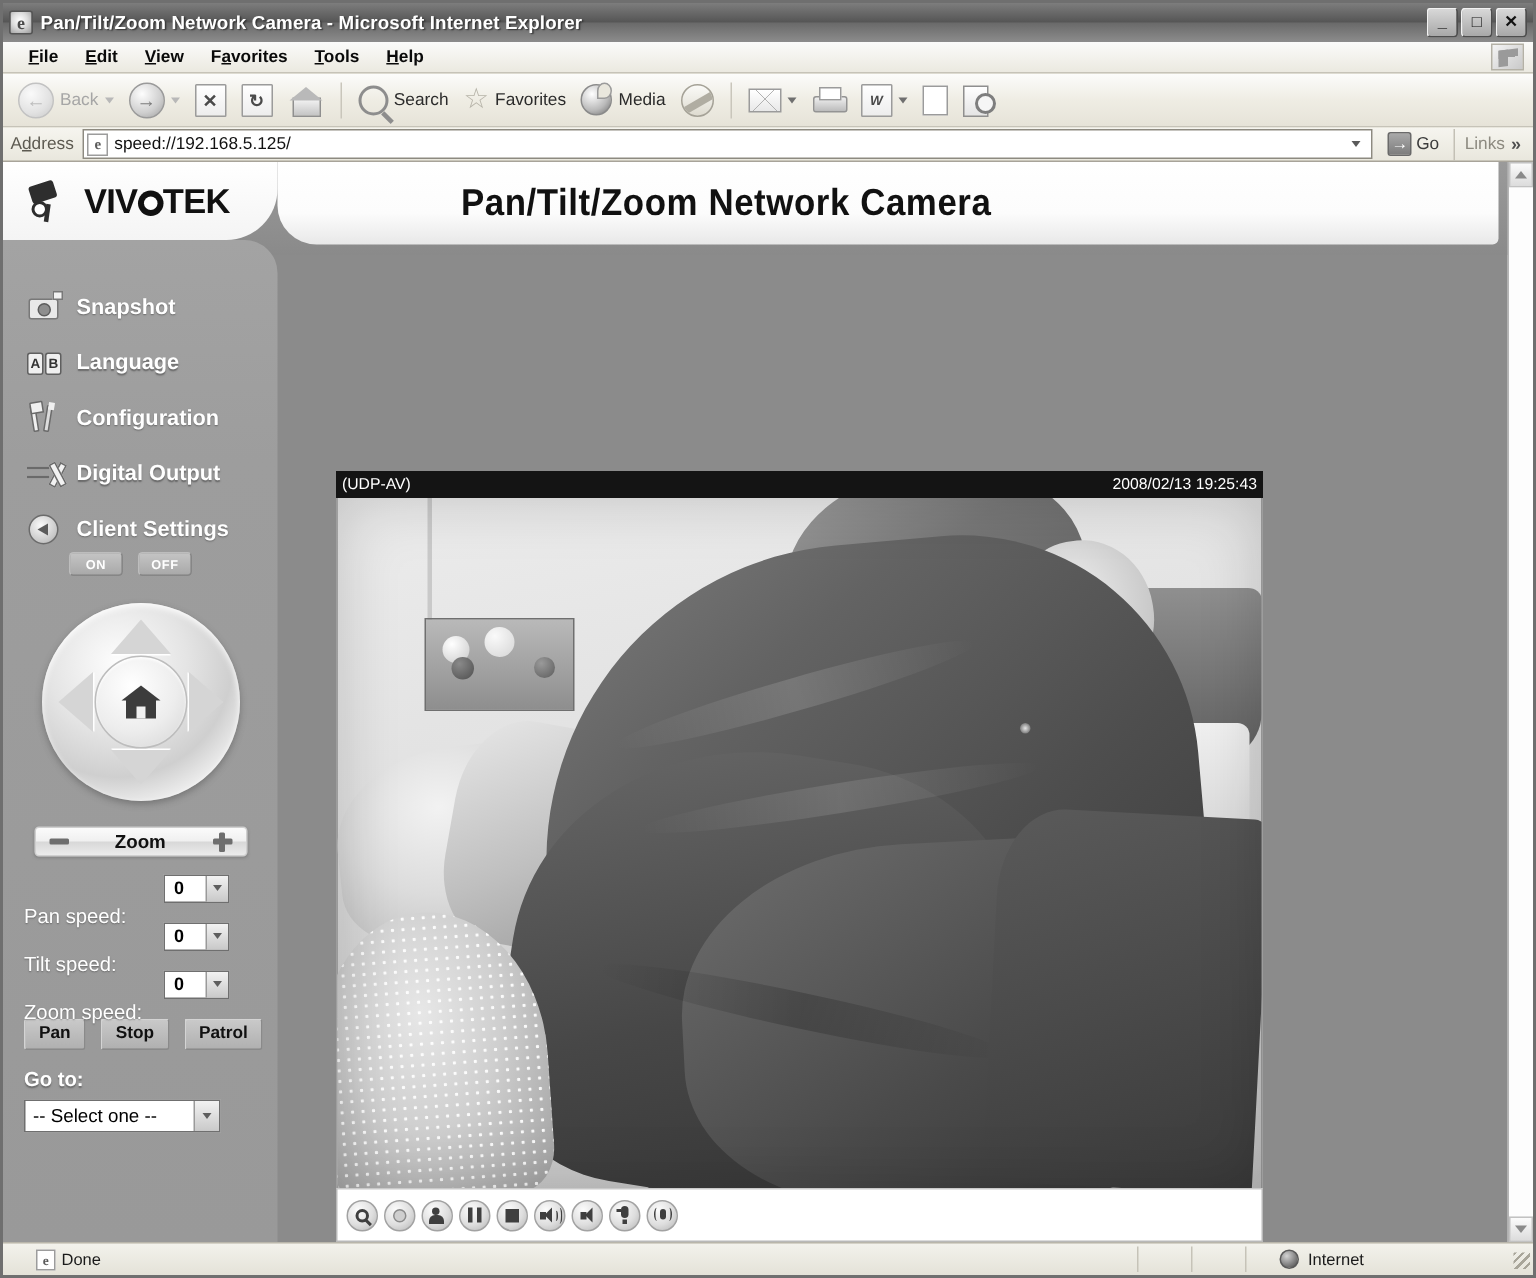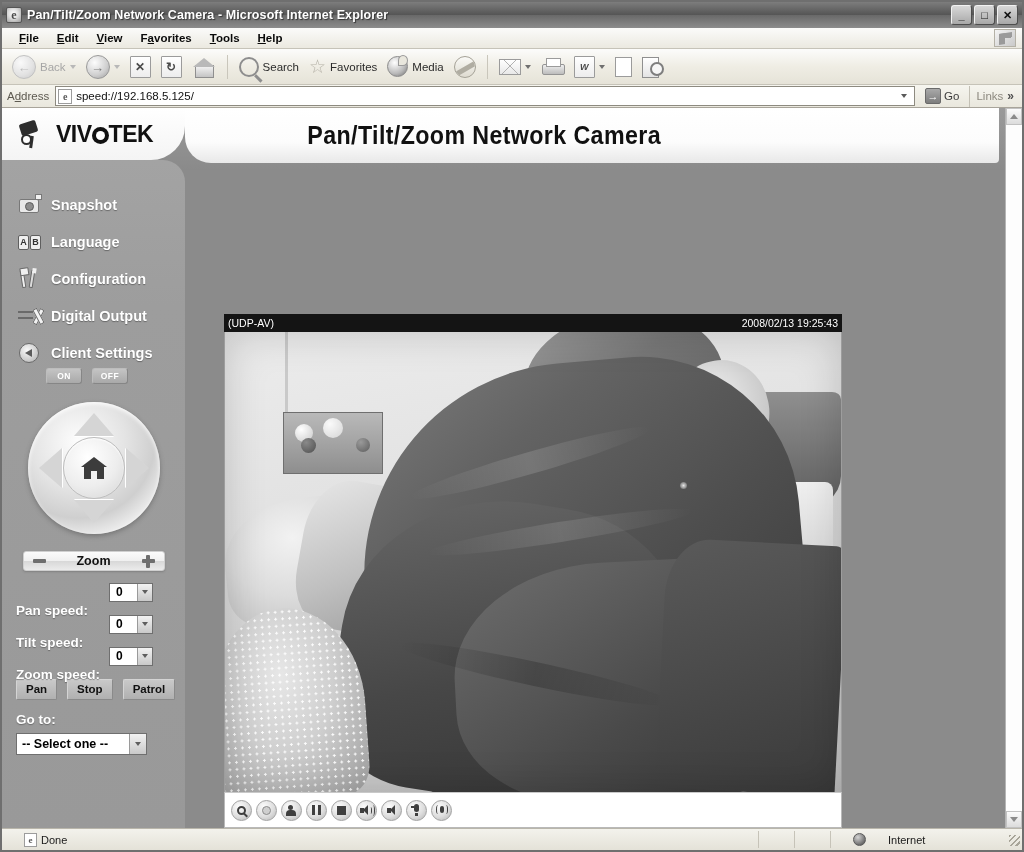--- a/index.html
+++ b/index.html
@@ -277,21 +277,21 @@
     box-shadow: 0 1px 2px rgba(80,80,80,.35);
   }
   #zoombar .zlbl { font-size: 12.5px; font-weight: bold; color: #111; }
   .minus-glyph { width: 13px; height: 4px; background: #6e6e6e; border-radius: 1px; }
   .plus-glyph { width: 13px; height: 13px; position: relative; }
   .plus-glyph::before{content:"";position:absolute;left:0;top:4.5px;width:13px;height:4px;background:#6e6e6e;border-radius:1px;}
   .plus-glyph::after{content:"";position:absolute;left:4.5px;top:0;width:4px;height:13px;background:#6e6e6e;border-radius:1px;}
 
   
   .speed-row { display: flex; align-items: center; padding-left: 14px; margin-top: 10px; gap: 6px; }
-  .speed-row .slbl { font-size: 13.5px; font-weight: bold; color: #fff; text-shadow: 0 1px 1px rgba(60,60,60,.5); margin-top: 36px; }
+  .speed-row .slbl { font-size: 13.5px; font-weight: normal; color: #fff; text-shadow: 0 1px 1px rgba(60,60,60,.5); margin-top: 36px; }
   .sel {
     background: #fff; border: 1px solid #6f6f6f; height: 19px; display: flex; align-items: center;
     font-size: 12px; font-weight: bold; color: #000; padding-left: 6px; gap: 3px;
   }
   .sel .arrowbox {
     width: 15px; height: 17px; margin-left: auto;
     background: linear-gradient(180deg,#f2f2f2,#c9c9c9);
     border-left: 1px solid #9a9a9a; display:flex;align-items:center;justify-content:center;
   }
   .sel .arrowbox .caret { border-top-color:#5e5e5e; }
@@ -303,21 +303,21 @@
   .act-btn {
     height: 21px; padding: 0 9px; border-radius: 2px;
     background: linear-gradient(180deg,#c9c9c9,#b0b0b0);
     border: 1px solid #d4d4d4; border-right-color:#8a8a8a; border-bottom-color:#8a8a8a;
     font-size: 11.5px; font-weight: bold; color: #111; line-height: 19px;
   }
   #goto-label { font-size: 13.5px; font-weight: bold; color:#fff; padding-left:14px; margin-top:12px;
     text-shadow: 0 1px 1px rgba(60,60,60,.5); }
   #goto-sel {
     margin: 6px 0 0 14px; width: 131px; height: 22px; background: #fff; border: 1px solid #6f6f6f;
-    display: flex; align-items: center; font-size: 12.5px; font-weight: bold; color: #000; padding-left: 5px;
+    display: flex; align-items: center; font-size: 12.5px; font-weight: normal; color: #000; padding-left: 5px;
   }
   #goto-sel .arrowbox { width:17px;height:20px;margin-left:auto;
     background: linear-gradient(180deg,#f2f2f2,#c9c9c9); border-left:1px solid #9a9a9a;
     display:flex;align-items:center;justify-content:center;}
   #goto-sel .arrowbox .caret{border-top-color:#5e5e5e;}
 
   
   #video-panel { position: absolute; left: 222px; top: 206px; width: 618px; }
   #video-header {
     height: 18px; background: #141414; color: #fff; display: flex; align-items: center;
@@ -451,21 +451,21 @@
     height: 22px; flex: none; display: flex; align-items: center;
     background: linear-gradient(180deg,#f3f2ec,#e4e2d8);
     border-top: 1px solid #b9b6ab; font-size: 11px; color: #1a1a1a;
   }
   #status-left { display:flex;align-items:center;gap:4px;padding-left:22px;flex:1;height:17px;
     border-right:1px solid #c6c3b8;}
   #status-left .sfav{width:13px;height:14px;border:1px solid #9c9c9c;background:#fff;position:relative;flex:none;}
   #status-left .sfav::after{content:"e";position:absolute;inset:0;text-align:center;line-height:12px;font-size:9px;
     font-weight:bold;color:#5a5a5a;font-family:"Liberation Serif",serif;}
   .status-seg { width: 36px; height:17px; border-right:1px solid #c6c3b8; }
-  #status-zone { width: 175px; display:flex;align-items:center;gap:22px;padding-left:22px;height:17px; }
+  #status-zone { width: 175px; display:flex;align-items:center;gap:6px;padding-left:22px;height:17px; }
   #status-zone .globe{width:13px;height:13px;border-radius:50%;flex:none;
     background:radial-gradient(circle at 35% 30%,#d4d4d4,#6f6f6f 70%,#4a4a4a 100%);border:1px solid #5a5a5a;}
   #status-grip { width: 16px; height:16px; margin-left:auto; position:relative; }
   #status-grip::after{content:"";position:absolute;right:2px;bottom:2px;width:11px;height:11px;
     background: repeating-linear-gradient(135deg,#a8a599 0 1.5px,transparent 1.5px 4px);}
 </style>
 </head>
 <body>
 
 <div id="ie-window">

